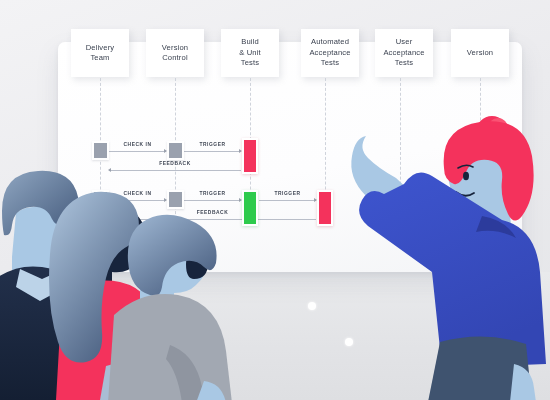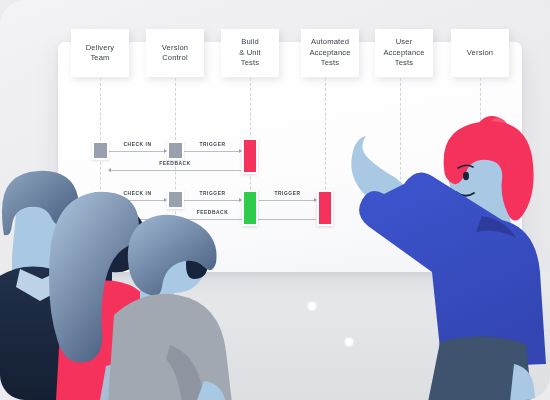--- a/index.html
+++ b/index.html
@@ -2,21 +2,21 @@
 <html><head>
 <meta charset="utf-8">
 <style>
   * { margin:0; padding:0; box-sizing:border-box; }
   html,body { width:550px; height:400px; overflow:hidden; }
   body {
     font-family:"Liberation Sans", sans-serif;
     background:#ececee;
     position:relative;
   }
-  #scene { position:absolute; inset:0; width:550px; height:400px; overflow:hidden;border-radius:25px; }
+  #scene { position:absolute; inset:0; width:550px; height:400px; overflow:hidden; }
 
   
   .bg {
     position:absolute; inset:0;
     background:linear-gradient(160deg,#f3f3f5 0%, #ebebee 45%, #e4e5e8 100%);
   }
   .bg-floor {
     position:absolute; left:0; right:0; top:272px; bottom:0;
     background:linear-gradient(180deg,#e9eaec 0%, #e2e3e6 60%, #dedfe2 100%);
   }

